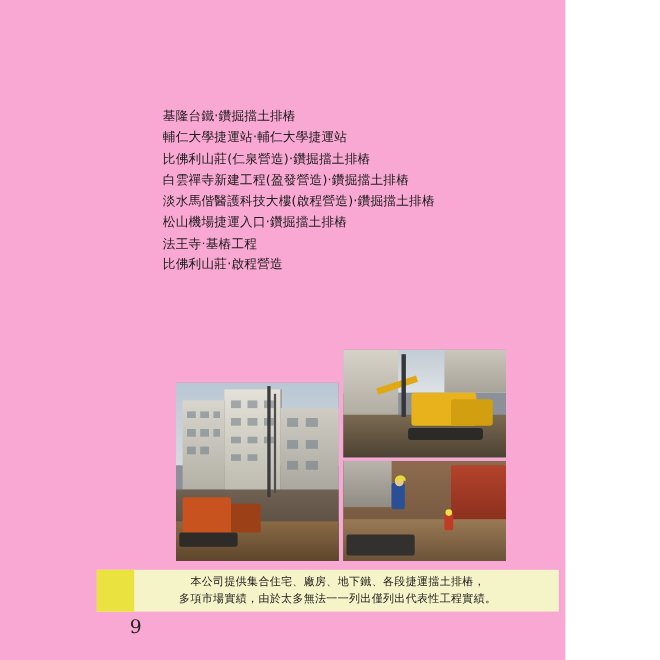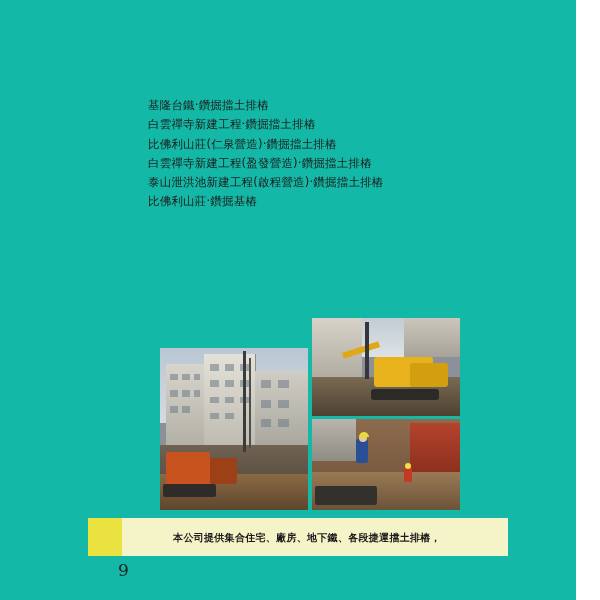--- a/index.html
+++ b/index.html
@@ -8,23 +8,23 @@
   }
   body {
     width: 600px;
     height: 600px;
     background: #ffffff;
     font-family: "DejaVu Sans", "Liberation Sans", sans-serif;
     overflow: hidden;
   }
   .page {
     position: relative;
-    width: 576px;
+    width: 514px;
     height: 600px;
-    background: #14b8a6;
+    background: #f9a8d4;
     box-sizing: border-box;
   }
 
   
   .project-list {
     position: absolute;
     left: 148px;
     top: 96px;
     width: 330px;
   }
@@ -182,45 +182,46 @@
     background: #e9e23f;
   }
   .caption-text {
     position: relative;
     text-align: center;
     font-size: 10px;
     line-height: 15px;
     color: #1b1b1b;
     letter-spacing: 0.3px;
     padding-left: 18px;
-    font-weight: bold;
   }
 
   
   .page-number {
     position: absolute;
     left: 118px;
     top: 560px;
     font-size: 17px;
     color: #222;
     font-family: "DejaVu Serif", "Liberation Serif", serif;
   }
 </style>
 </head>
 <body>
 
 <div class="page">
 
   <div class="project-list">
     <div class="project-line">基隆台鐵‧鑽掘擋土排樁</div>
-    <div class="project-line">白雲禪寺新建工程‧鑽掘擋土排樁</div>
+    <div class="project-line">輔仁大學捷運站‧輔仁大學捷運站</div>
     <div class="project-line">比佛利山莊(仁泉營造)‧鑽掘擋土排樁</div>
     <div class="project-line">白雲禪寺新建工程(盈發營造)‧鑽掘擋土排樁</div>
-    <div class="project-line">泰山泄洪池新建工程(啟程營造)‧鑽掘擋土排樁</div>
-    <div class="project-line">比佛利山莊‧鑽掘基樁</div>
+    <div class="project-line">淡水馬偕醫護科技大樓(啟程營造)‧鑽掘擋土排樁</div>
+    <div class="project-line">松山機場捷運入口‧鑽掘擋土排樁</div>
+    <div class="project-line">法王寺‧基樁工程</div>
+    <div class="project-line">比佛利山莊‧啟程營造</div>
   </div>
 
   <div class="photos">
 
     <div class="photo photo-main">
       <div class="p1-sky"></div>
       <div class="p1-bldgA"></div>
       <div class="p1-bldgB"></div>
       <div class="p1-bldgC"></div>
       <div class="p1-win" style="left:7%;  top:16%; width:5%; height:4%;"></div>
@@ -280,18 +281,19 @@
       <div class="p3-worker2"></div>
       <div class="p3-worker2h"></div>
       <div class="p3-machine"></div>
     </div>
 
   </div>
 
   <div class="caption-band">
     <div class="caption-text">
       <div>本公司提供集合住宅、廠房、地下鐵、各段捷運擋土排樁，</div>
+      <div>多項市場實績，由於太多無法一一列出僅列出代表性工程實績。</div>
     </div>
   </div>
 
   <div class="page-number">9</div>
 
 </div>
 
 </body></html>

